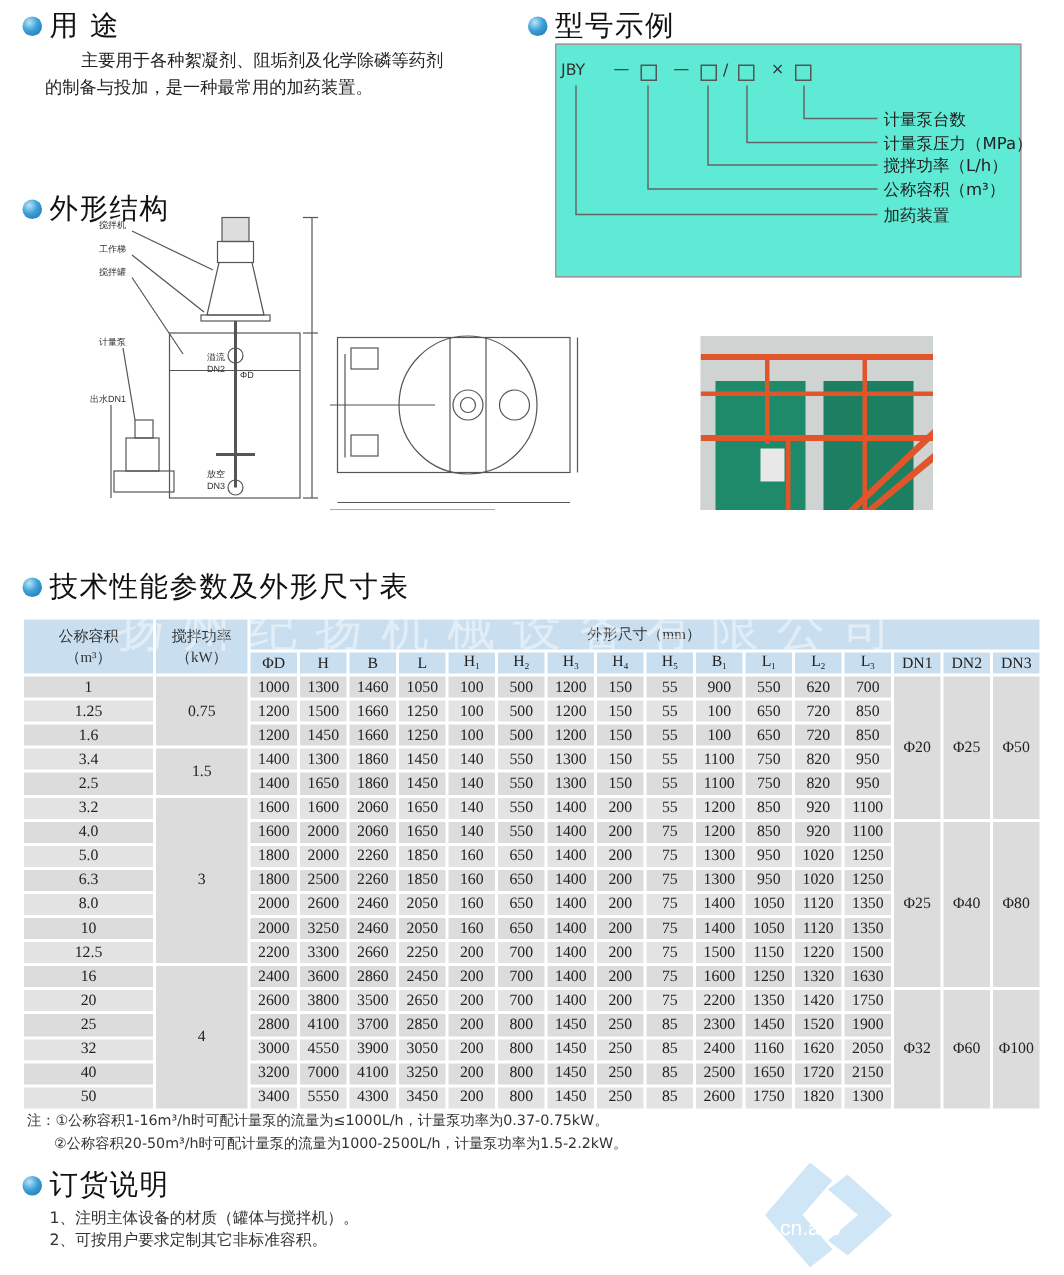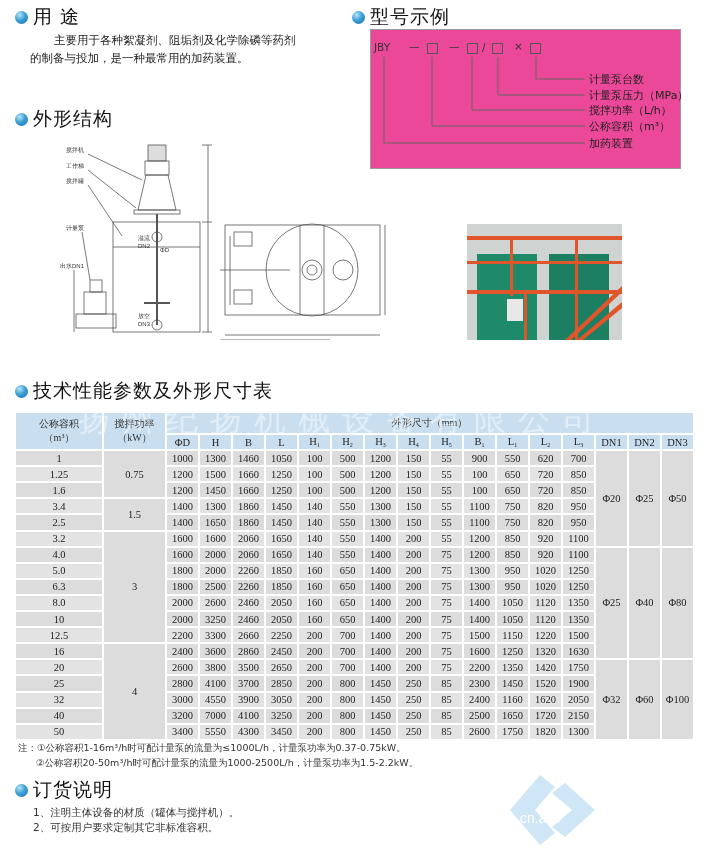--- a/index.html
+++ b/index.html
@@ -5,21 +5,21 @@
   * { box-sizing: border-box; margin: 0; padding: 0; }
   body { width: 709px; height: 850px; background: #ffffff; position: relative; overflow: hidden;
          font-family: "DejaVu Sans", "Liberation Sans", sans-serif; color: #222; }
   .abs { position: absolute; }
   .sec-title { position: absolute; display: flex; align-items: center; font-size: 19px; color: #111; letter-spacing: 1px; }
   .bullet { width: 13px; height: 13px; border-radius: 50%; margin-right: 5px;
             background: radial-gradient(circle at 35% 30%, #b8e4f8 0%, #3c9fd6 45%, #1c6fa8 100%); }
   .para { position: absolute; font-size: 11.5px; line-height: 18px; color: #222; }
 
   
-  .model-box { position: absolute; left: 370px; top: 29px; width: 311px; height: 140px; border: 1px solid #9a9a9a; background: #ec4899; }
+  .model-box { position: absolute; left: 370px; top: 29px; width: 311px; height: 156px; border: 1px solid #9a9a9a; background: #5eead4; }
   .mb-code { position: absolute; font-size: 10.5px; color: #333; }
   .mb-sq { position: absolute; width: 11px; height: 11px; border: 1px solid #555; }
   .mb-label { position: absolute; font-size: 11px; color: #222; white-space: nowrap; }
   .mb-svg { position: absolute; left: 0; top: 0; }
 
   
   .photo { position: absolute; left: 467px; top: 224px; width: 155px; height: 116px; overflow: hidden;
            background: linear-gradient(#d8dadb, #c2c6c4); }
 
   
@@ -81,21 +81,21 @@
   <span class="mb-code" style="left:143px; top:10px;">×</span>
   <span class="mb-sq" style="left:159px; top:13px;"></span>
 
   <span class="mb-label" style="left:218px; top:42px;">计量泵台数</span>
   <span class="mb-label" style="left:218px; top:58px;">计量泵压力（MPa）</span>
   <span class="mb-label" style="left:218px; top:73px;">搅拌功率（L/h）</span>
   <span class="mb-label" style="left:218px; top:89px;">公称容积（m³）</span>
   <span class="mb-label" style="left:218px; top:106px;">加药装置</span>
 </div>
 
-<div class="sec-title" style="left:15px; top:106px;">
+<div class="sec-title" style="left:15px; top:126px;">
   <span class="bullet"></span>
   <span>外形结构</span>
 </div>
 
 <svg class="abs" style="left:60px; top:140px;" width="330" height="200">
   <g stroke="#555" stroke-width="0.8" fill="none">
 
     <rect x="88" y="5" width="18" height="16" fill="#ddd"></rect>
     <rect x="85" y="21" width="24" height="14"></rect>
     <polygon points="86,35 108,35 116,70 78,70"></polygon>

